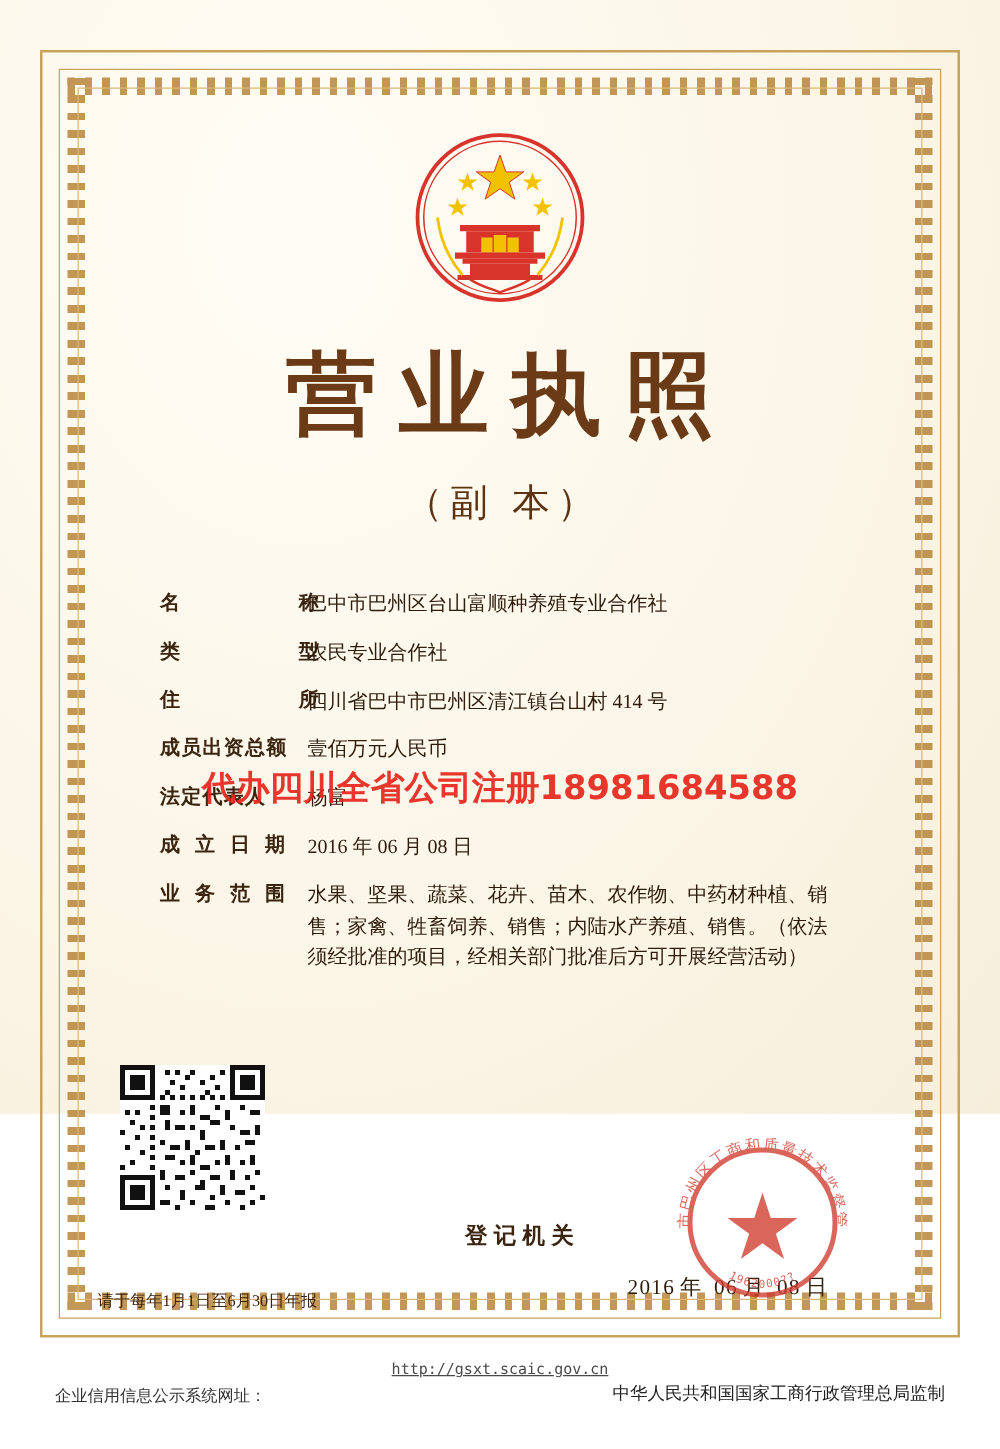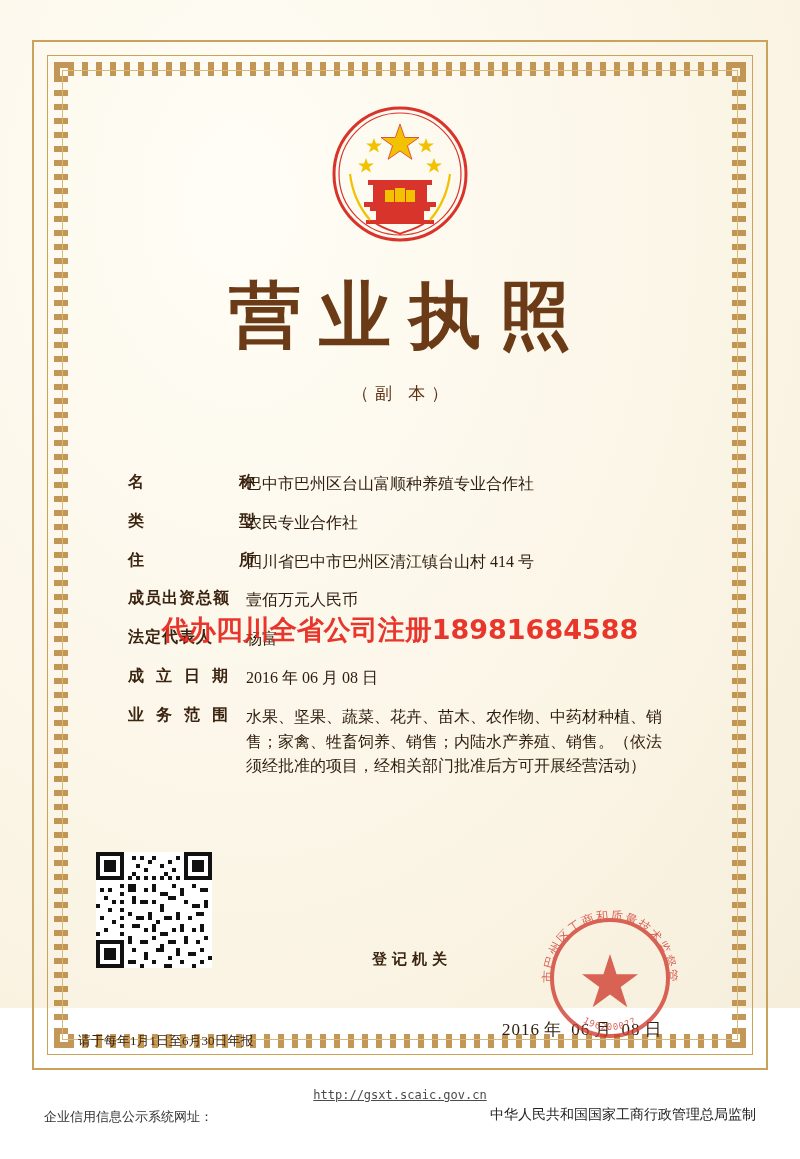--- a/index.html
+++ b/index.html
@@ -12,21 +12,21 @@
     height: 1159px;
     font-family: "Liberation Serif", "DejaVu Serif", serif;
     position: relative;
     overflow: hidden;
   }
 
   .certificate {
     position: absolute;
     left: 0; top: 0;
     width: 800px;
-    height: 1008px;
+    height: 891px;
     background: #fdf9ef;
     background-image:
       radial-gradient(ellipse at 30% 20%, #fffdf6 0%, #fbf5e6 60%, #f6eedb 100%);
   }
 
   
   .frame-outer {
     position: absolute;
     left: 32px; top: 40px;
     width: 736px; height: 1030px;
@@ -83,21 +83,21 @@
     font-weight: bold;
     letter-spacing: 18px;
     color: #6b3a16;
     text-indent: 18px;
   }
   .sub-title {
     position: absolute;
     top: 382px;
     left: 0; right: 0;
     text-align: center;
-    font-size: 17px;
+    font-size: 30px;
     color: #5d3312;
     letter-spacing: 6px;
     text-indent: 6px;
   }
 
   .credit-row {
     position: absolute;
     top: 425px;
     left: 0; right: 0;
     text-align: center;
@@ -173,22 +173,22 @@
     top: 852px;
     width: 116px;
     height: 116px;
     background: #ffffff;
   }
 
   
   .reg-authority {
     position: absolute;
     left: 372px;
-    top: 950px;
-    font-size: 15px;
+    top: 976px;
+    font-size: 18px;
     letter-spacing: 5px;
     color: #3b2410;
     font-weight: bold;
   }
   .reg-date {
     position: absolute;
     left: 500px;
     top: 1018px;
     font-size: 17px;
     color: #2e1c0c;

